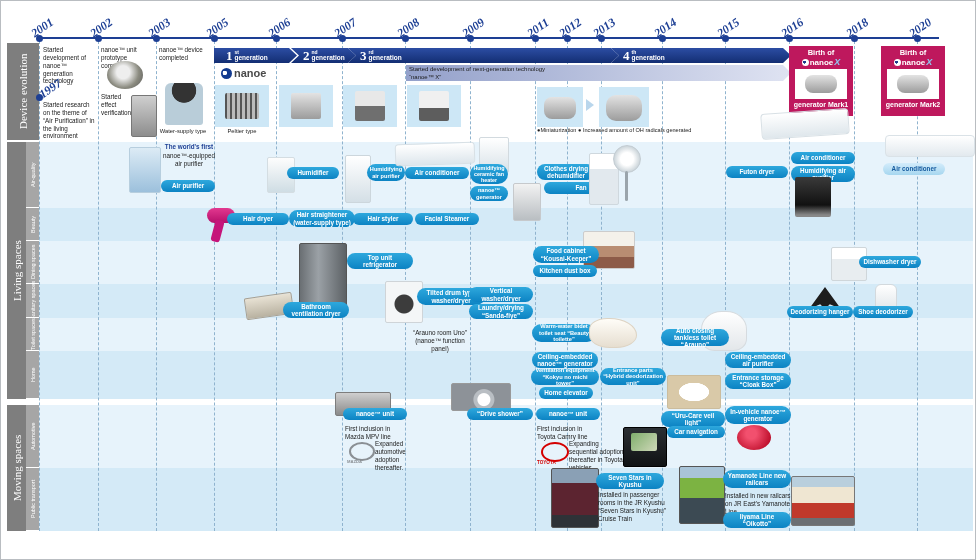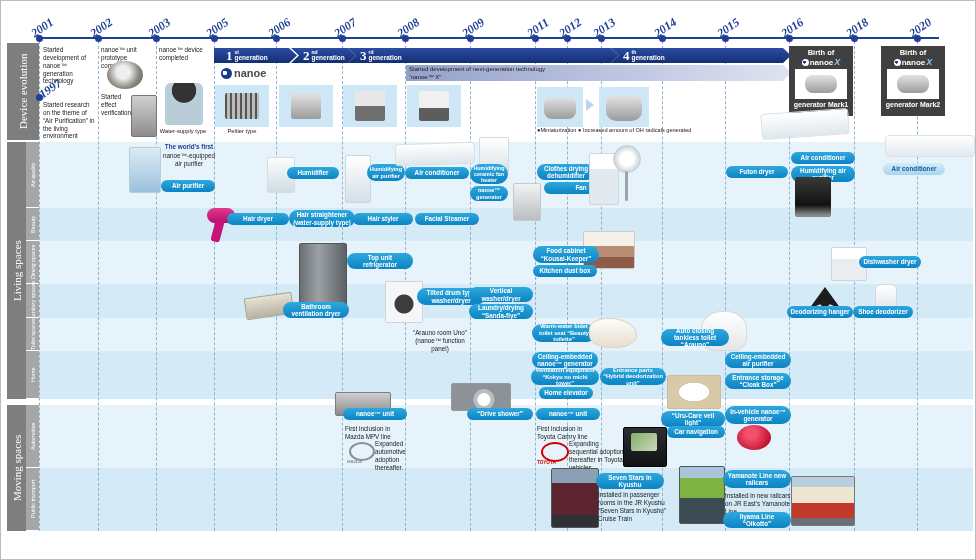--- a/index.html
+++ b/index.html
@@ -27,21 +27,21 @@
             clip-path:polygon(0 0,377px 0,385px 50%,377px 100%,0 100%);}
   .pill{position:absolute;background:linear-gradient(180deg,#2ea8dd,#0c83c3);color:#fff;border-radius:10px;
         font-weight:bold;font-size:6.3px;line-height:1.12;text-align:center;display:flex;align-items:center;
         justify-content:center;padding:1px 3px;box-sizing:border-box;min-height:12px;}
   .pill.lt{background:linear-gradient(180deg,#d3ecfb,#a6d6ef);color:#155a9e;}
   .note{position:absolute;font-size:6.3px;line-height:1.25;color:#1a1a1a;}
   .navy{color:#1d3f94;font-weight:bold;}
   .cap{position:absolute;font-size:5.8px;color:#222;text-align:center;}
   .img{position:absolute;border-radius:2px;}
   .devbox{position:absolute;background:#cde7f6;}
-  .birth{position:absolute;width:64px;height:70px;background:#404040;color:#fff;text-align:center;
+  .birth{position:absolute;width:64px;height:70px;background:#be185d;color:#fff;text-align:center;
          padding:2px 0;box-sizing:border-box;}
   .birth .t{font-size:7.5px;font-weight:bold;}
   .birth .logo{font-size:8px;font-weight:bold;display:flex;justify-content:center;align-items:center;gap:1px;}
   .birth .x{color:#8fc7f0;font-style:italic;font-size:9px;}
   .birth .ib{width:52px;height:30px;background:#fff;margin:2px auto;position:relative;}
   .birth .cap2{font-size:7px;font-weight:bold;}
   .nlogo{position:absolute;display:flex;align-items:center;gap:2px;font-weight:bold;color:#4a4a4a;font-size:11px;}
   .ncirc{width:11px;height:11px;border-radius:50%;display:inline-block;
          background:radial-gradient(circle at 35% 45%,#fff 0 2px,#123a8f 2.5px);}
   .ncirc2{width:7px;height:7px;border-radius:50%;display:inline-block;

